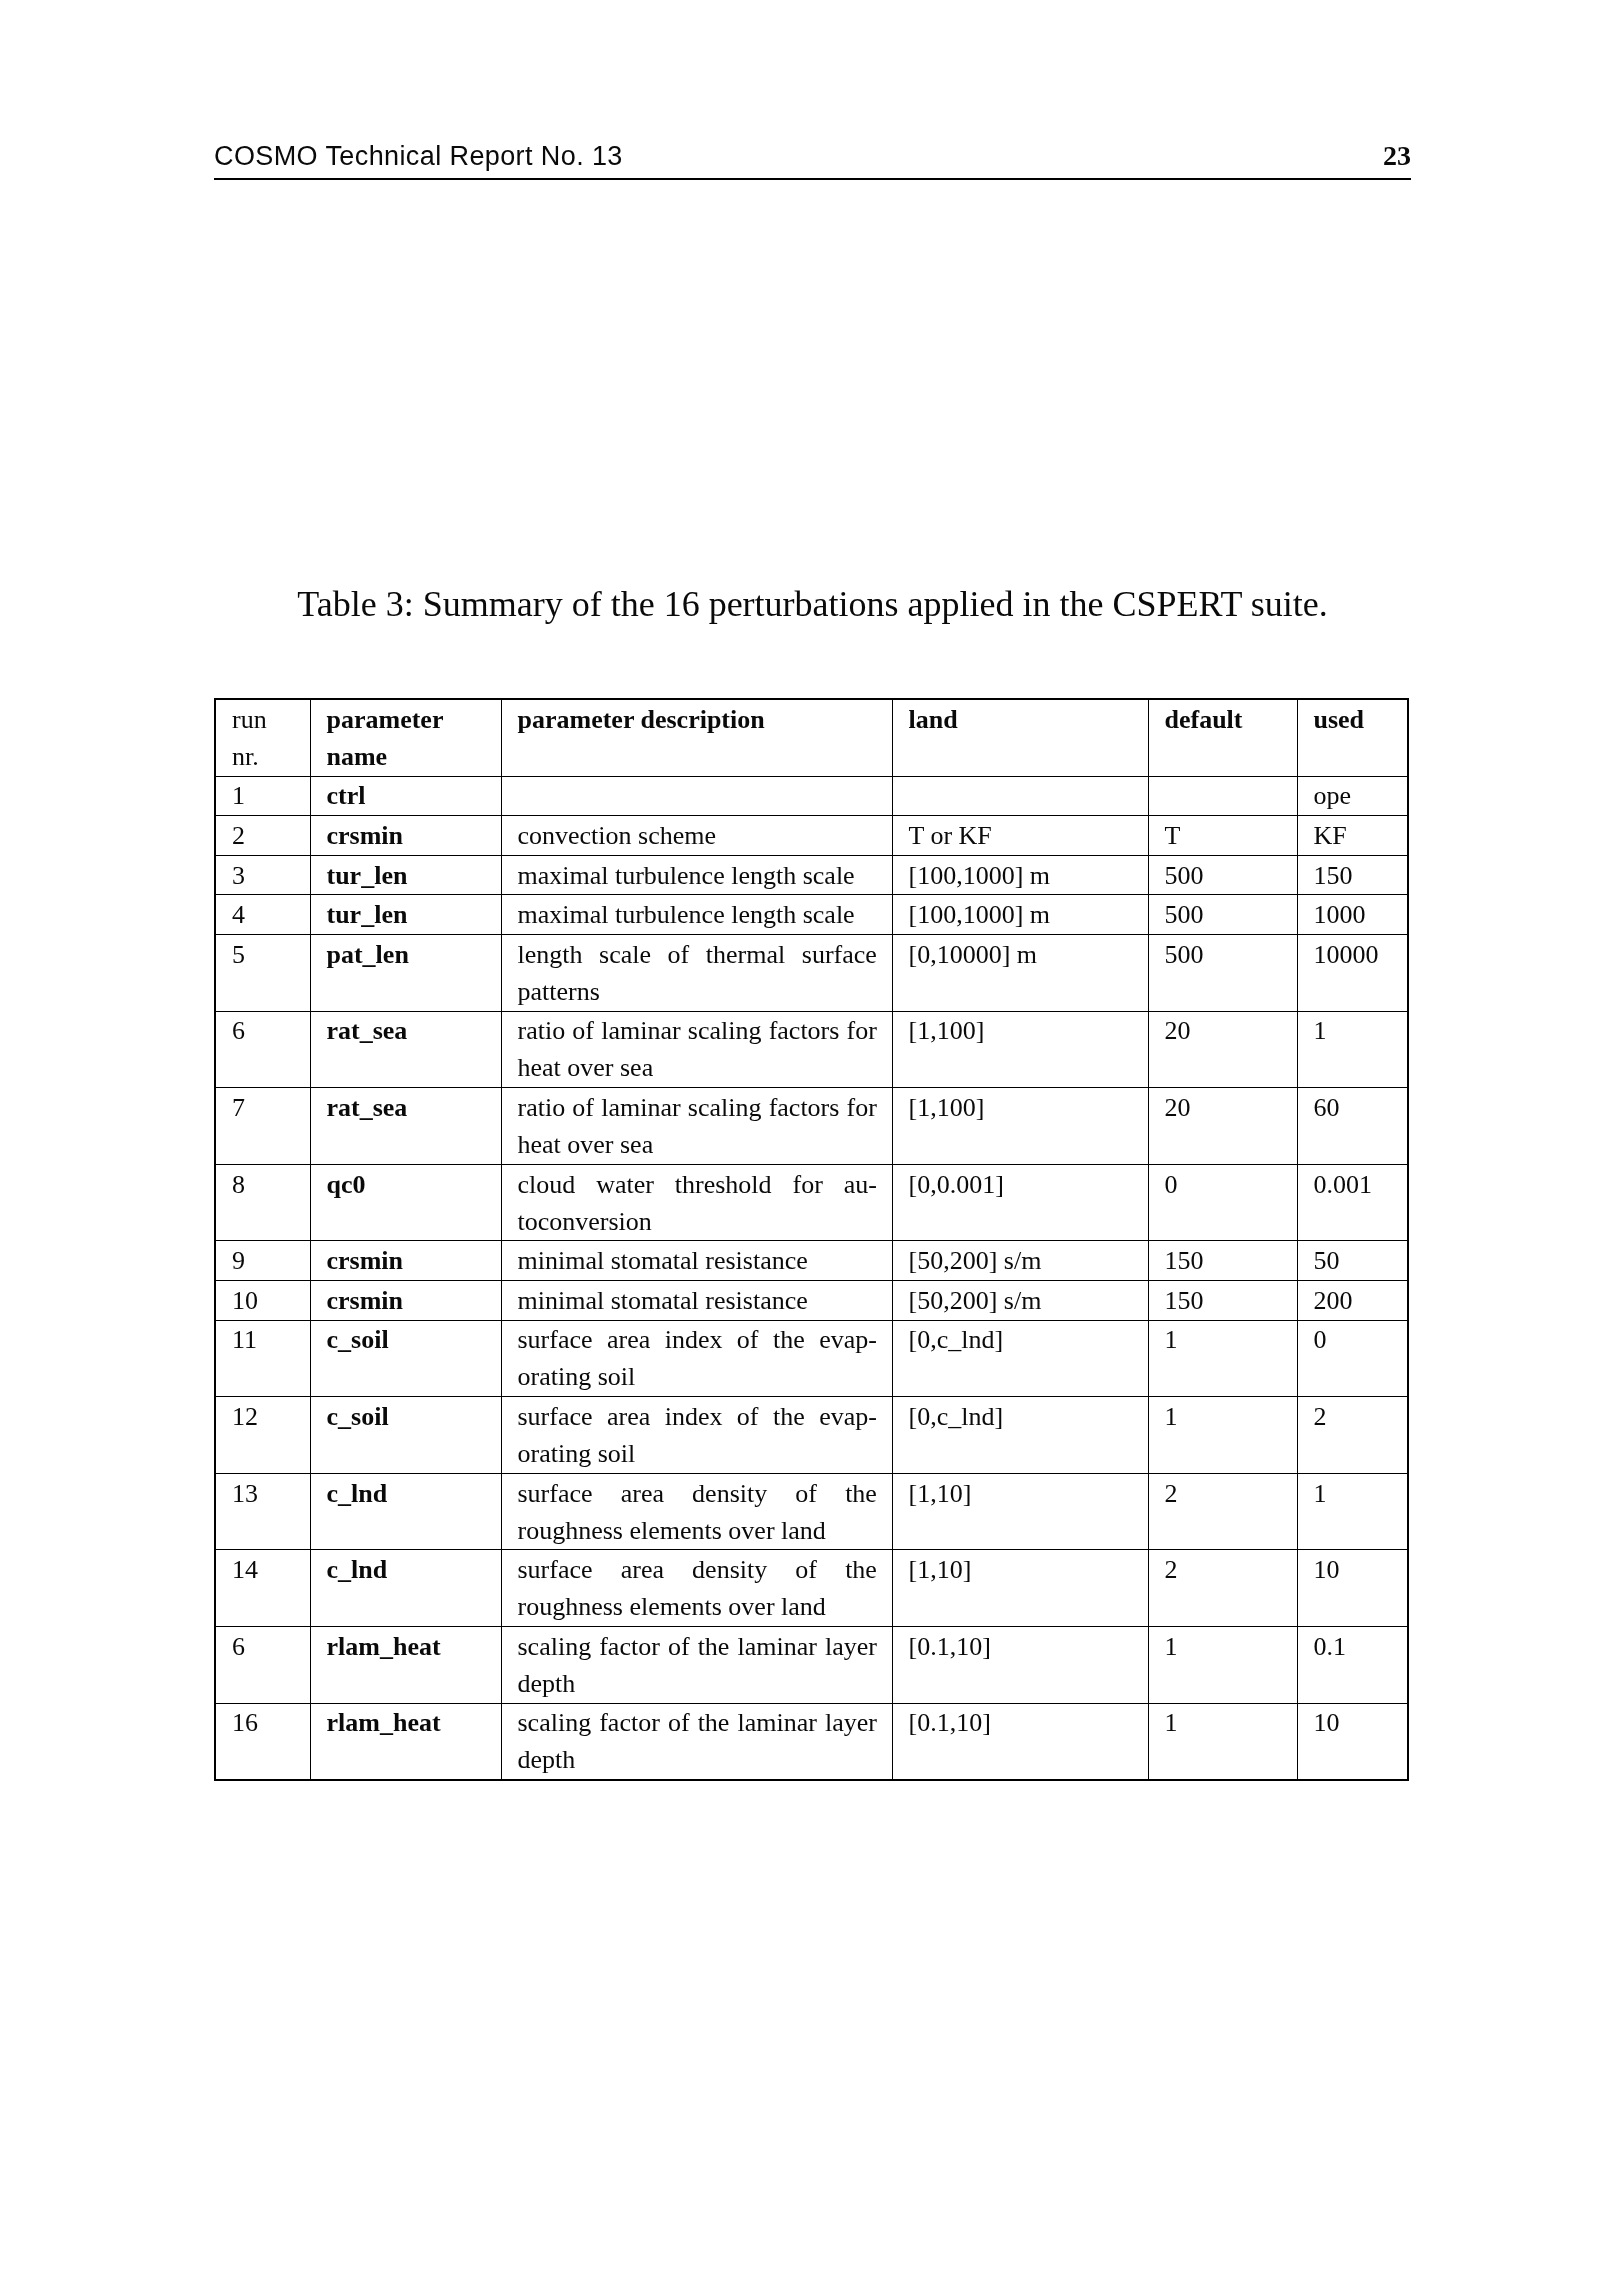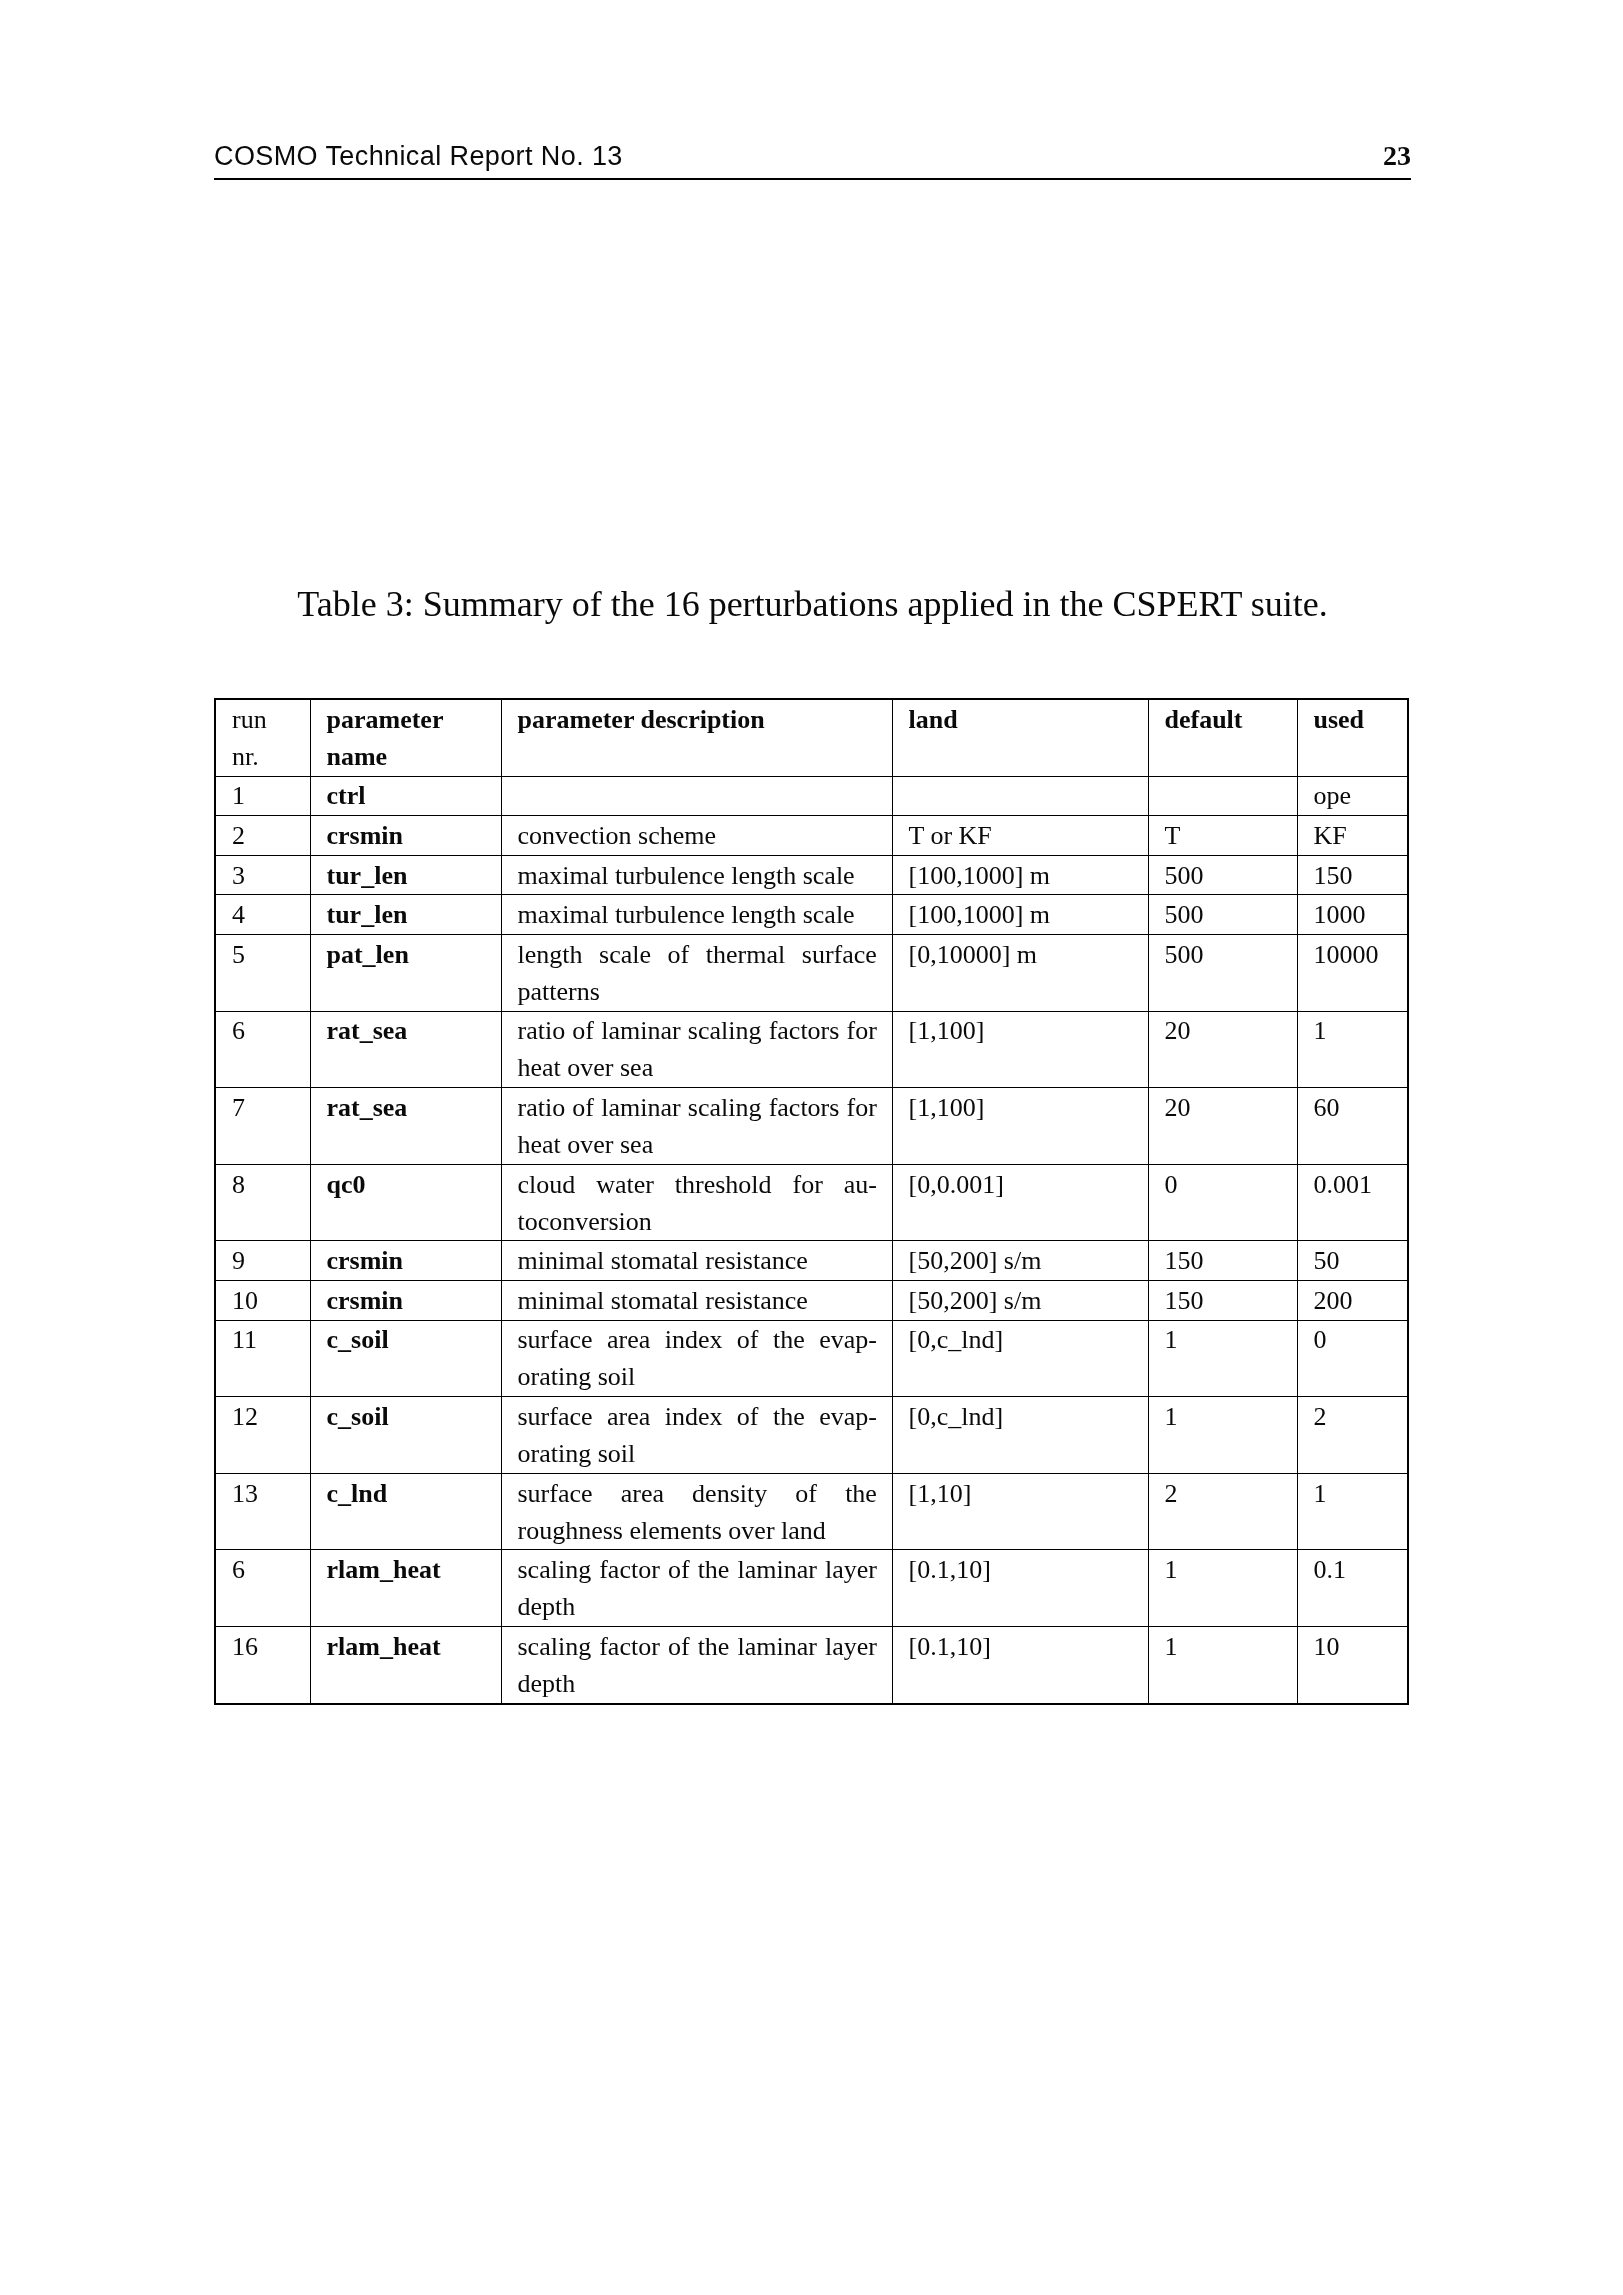--- a/index.html
+++ b/index.html
@@ -220,20 +220,28 @@
   </tr>
         <tr>
     <td class="c-nr">13</td>
     <td class="c-name">c_lnd</td>
     <td class="c-desc">surface area density of the roughness elements over land</td>
     <td class="c-range">[1,10]</td>
     <td class="c-default">2</td>
     <td class="c-used">1</td>
   </tr>
         <tr>
+    <td class="c-nr">14</td>
+    <td class="c-name">c_lnd</td>
+    <td class="c-desc">surface area density of the roughness elements over land</td>
+    <td class="c-range">[1,10]</td>
+    <td class="c-default">2</td>
+    <td class="c-used">10</td>
+  </tr>
+        <tr>
     <td class="c-nr">6</td>
     <td class="c-name">rlam_heat</td>
     <td class="c-desc">scaling factor of the laminar layer depth</td>
     <td class="c-range">[0.1,10]</td>
     <td class="c-default">1</td>
     <td class="c-used">0.1</td>
   </tr>
         <tr>
     <td class="c-nr">16</td>
     <td class="c-name">rlam_heat</td>

